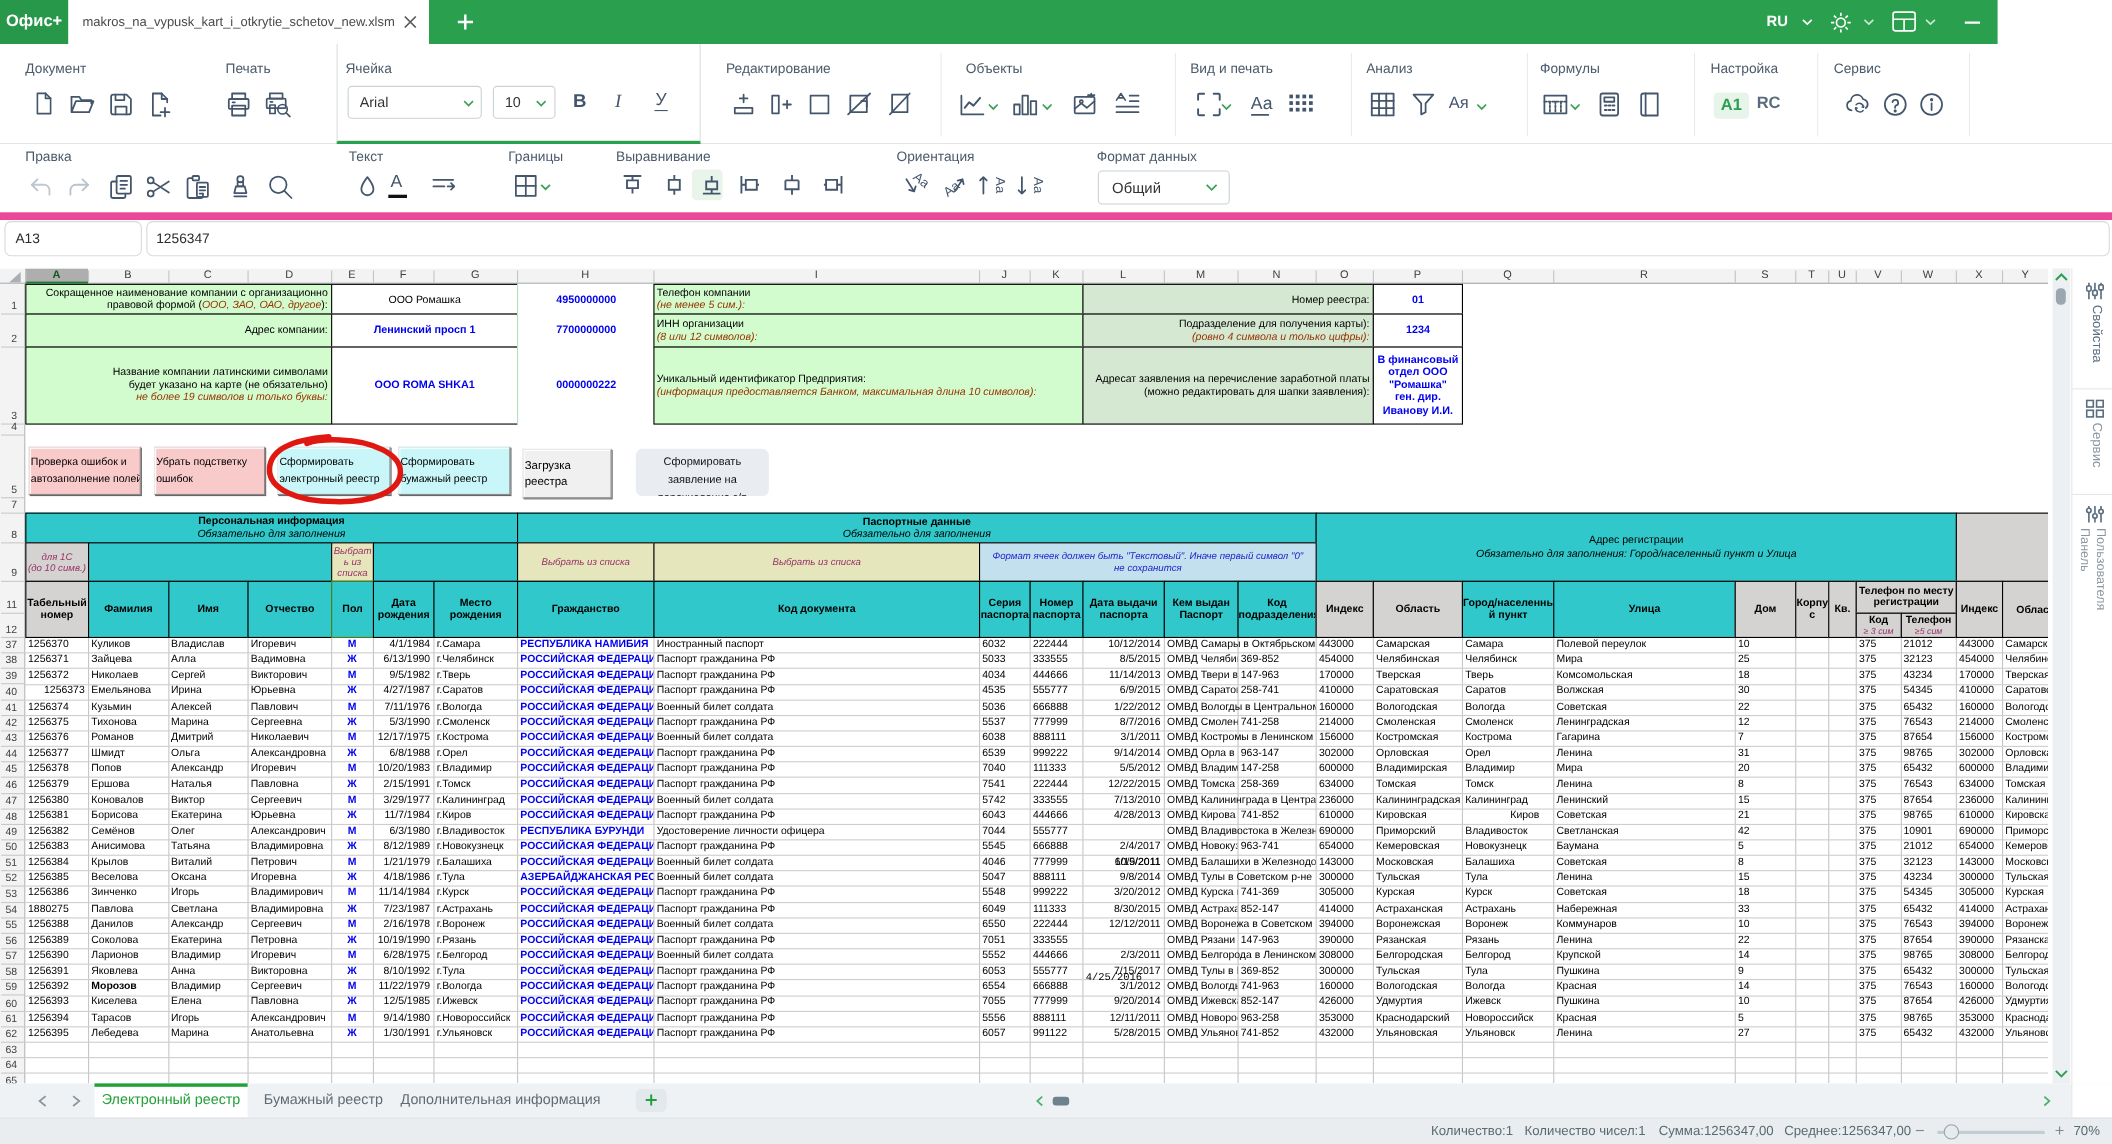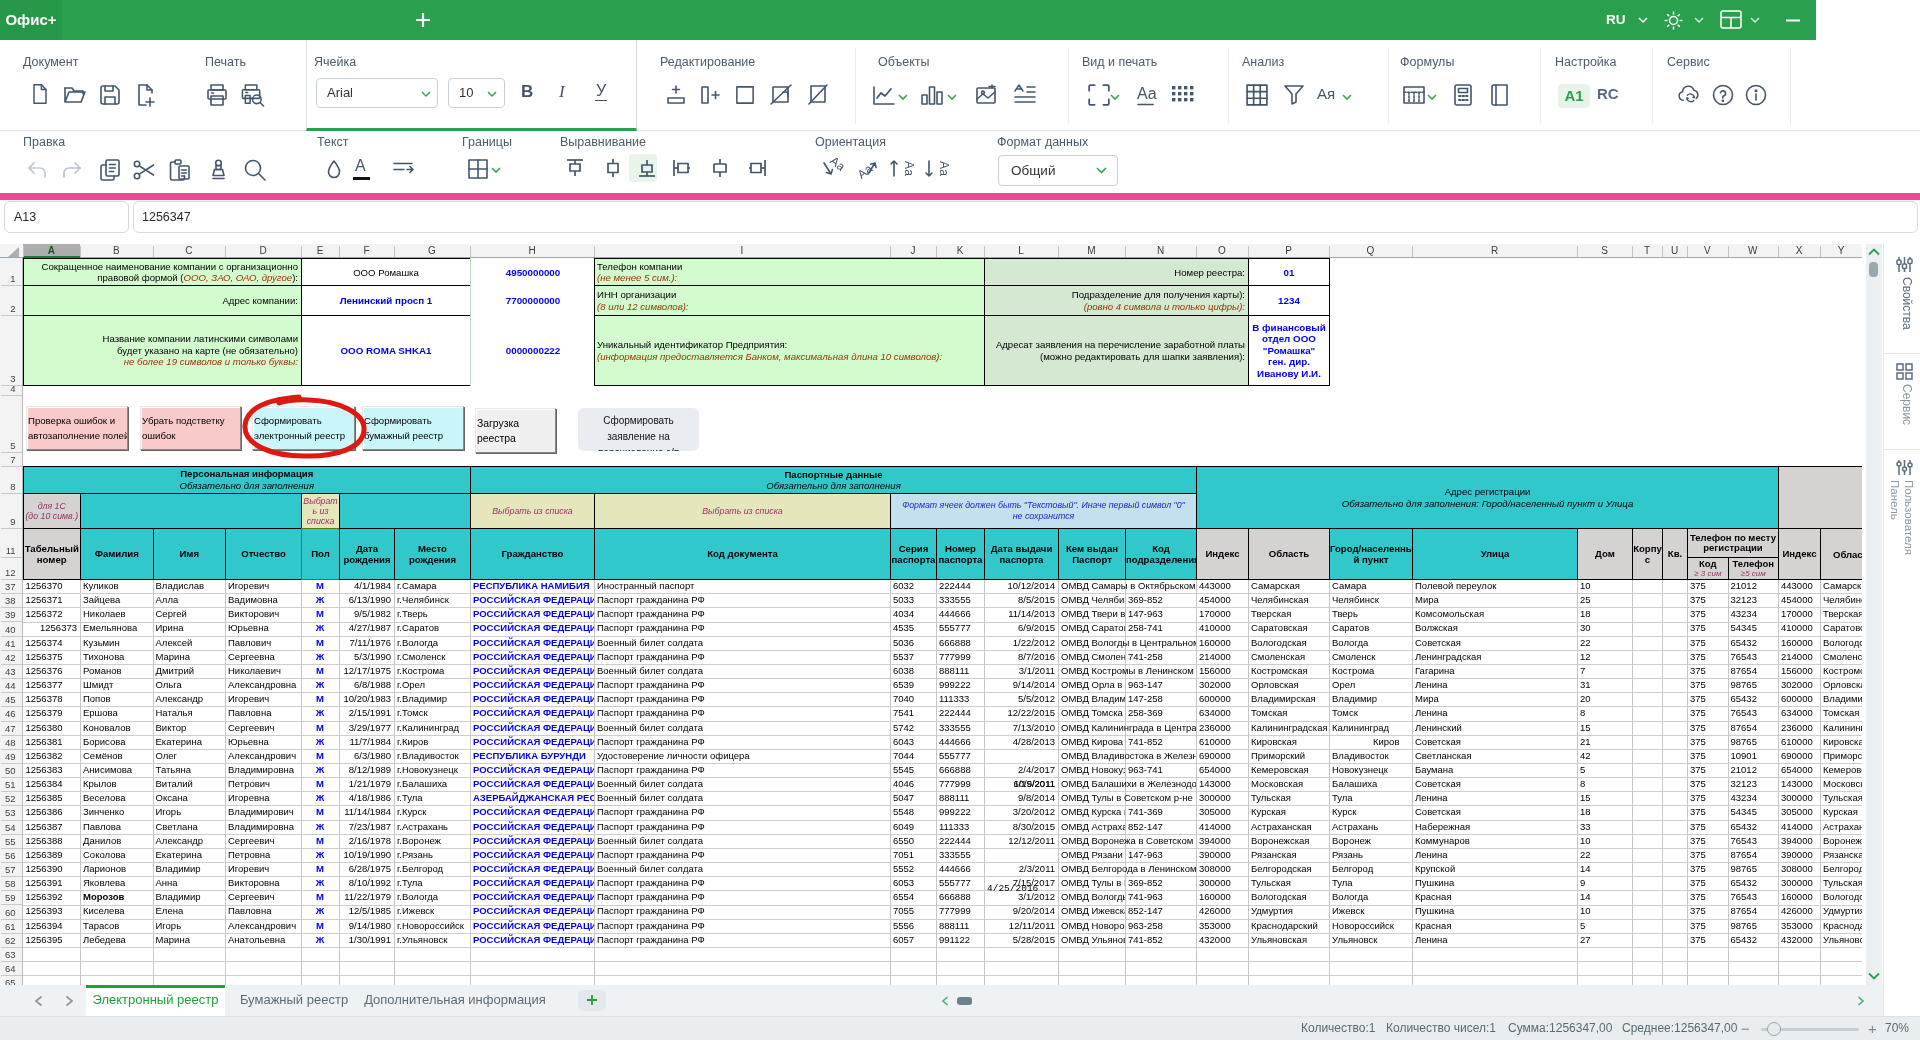--- a/index.html
+++ b/index.html
@@ -2,20 +2,23 @@
 <html><head><meta charset="utf-8"><style>
 *{margin:0;padding:0;box-sizing:border-box;}
 html,body{width:1920px;height:1040px;overflow:hidden;font-family:"Liberation Sans",sans-serif;background:#fff;}
 .ab{position:absolute;}
 svg{display:block;}
 .glab{position:absolute;top:15px;font-size:12.5px;color:#4c5b6b;white-space:nowrap;}
 .dcell{position:absolute;overflow:hidden;white-space:nowrap;font-size:9.5px;line-height:14.3px;padding:0 3px;}
 </style></head><body>
 <div class="ab" style="left:0;top:0;width:1816px;height:40px;background:#2aa04f;">
 <div class="ab" style="left:0;top:0;width:62px;height:40px;background:#27984a;color:#fff;font-size:15px;font-weight:bold;text-align:center;line-height:40px;">Офис+</div>
+<div class="ab" style="left:62px;top:0;width:328px;height:40px;background:#fff;color:#4a4a4a;font-size:11.8px;line-height:40px;padding-left:13px;">makros_na_vypusk_kart_i_otkrytie_schetov_new.xlsm<svg class="ab" style="right:10px;top:13px" width="14" height="14" viewBox="0 0 14 14">
+        <path d="M2 2l10 10M12 2L2 12" stroke="#5a5a5a" stroke-width="1.6"></path>
+      </svg></div>
 <svg class="ab" style="left:416px;top:13px" width="14" height="14" viewBox="0 0 14 14">
       <path d="M7 0v14M0 7h14" stroke="#fff" stroke-width="2.2"></path>
     </svg>
 <div class="ab" style="left:1606px;top:0;width:50px;height:40px;color:#fff;font-size:13.5px;font-weight:bold;line-height:40px;">RU<svg class="ab" style="left:32px;top:16px" width="10" height="8" viewBox="0 0 10 8">
         <path d="M1 2l4 4 4-4" stroke="#fff" stroke-width="1.5" fill="none"></path>
       </svg></div>
 <svg class="ab" style="left:1664px;top:11px" width="19" height="19" viewBox="0 0 19 19" fill="none" stroke="#fff" stroke-width="1.5">
       <circle cx="9.5" cy="9.5" r="4"></circle>
       <path d="M9.5 0.5v3M9.5 15.5v3M0.5 9.5h3M15.5 9.5h3M3.2 3.2l2.1 2.1M13.7 13.7l2.1 2.1M15.8 3.2l-2.1 2.1M5.3 13.7l-2.1 2.1"></path>
     </svg>
@@ -1141,21 +1144,21 @@
     <div class="dcell" style="left:1125px;top:561.40px;width:71px;height:14.15px;">741-369</div>
     <div class="dcell" style="left:1196px;top:561.40px;width:52px;height:14.15px;">305000</div>
     <div class="dcell" style="left:1248px;top:561.40px;width:81px;height:14.15px;">Курская</div>
     <div class="dcell" style="left:1329px;top:561.40px;width:83px;height:14.15px;">Курск</div>
     <div class="dcell" style="left:1412px;top:561.40px;width:165px;height:14.15px;">Советская</div>
     <div class="dcell" style="left:1577px;top:561.40px;width:55px;height:14.15px;">18</div>
     <div class="dcell" style="left:1687px;top:561.40px;width:40.5px;height:14.15px;">375</div>
     <div class="dcell" style="left:1727.5px;top:561.40px;width:50.5px;height:14.15px;">54345</div>
     <div class="dcell" style="left:1778px;top:561.40px;width:42px;height:14.15px;">305000</div>
     <div class="dcell" style="left:1820px;top:561.40px;width:42px;height:14.15px;">Курская</div>
-    <div class="dcell" style="left:22.5px;top:575.55px;width:57.5px;height:14.15px;">1256387</div>
+    <div class="dcell" style="left:22.5px;top:575.55px;width:57.5px;height:14.15px;">1880275</div>
     <div class="dcell" style="left:80px;top:575.55px;width:72.5px;height:14.15px;">Павлова</div>
     <div class="dcell" style="left:152.5px;top:575.55px;width:72.5px;height:14.15px;">Светлана</div>
     <div class="dcell" style="left:225px;top:575.55px;width:76px;height:14.15px;">Владимировна</div>
     <div class="dcell" style="left:301px;top:575.55px;width:38px;height:14.15px;text-align:center;color:#0000ee;font-weight:bold;">Ж</div>
     <div class="dcell" style="left:339px;top:575.55px;width:55px;height:14.15px;text-align:right;">7/23/1987</div>
     <div class="dcell" style="left:394px;top:575.55px;width:76px;height:14.15px;">г.Астрахань</div>
     <div class="dcell" style="left:470px;top:575.55px;width:124px;height:14.15px;color:#0000ee;font-weight:bold;">РОССИЙСКАЯ ФЕДЕРАЦИЯ</div>
     <div class="dcell" style="left:594px;top:575.55px;width:296px;height:14.15px;">Паспорт гражданина РФ</div>
     <div class="dcell" style="left:890px;top:575.55px;width:46px;height:14.15px;">6049</div>
     <div class="dcell" style="left:936px;top:575.55px;width:48px;height:14.15px;">111333</div>

